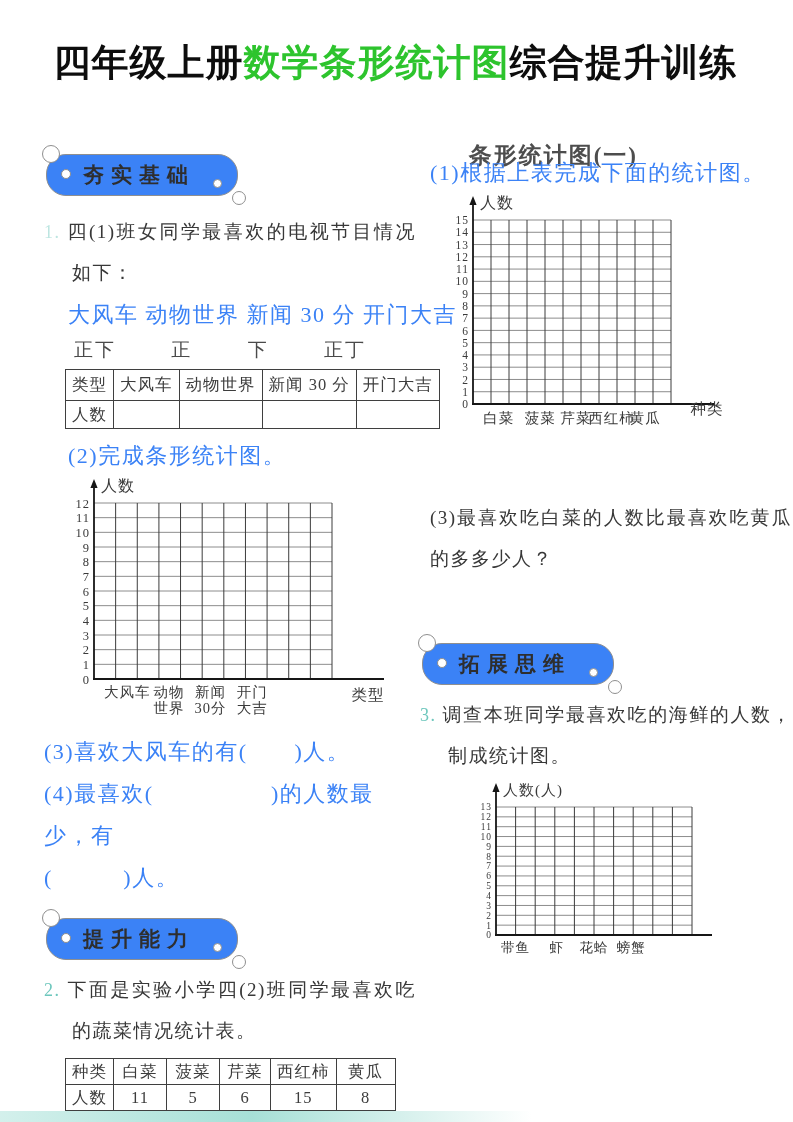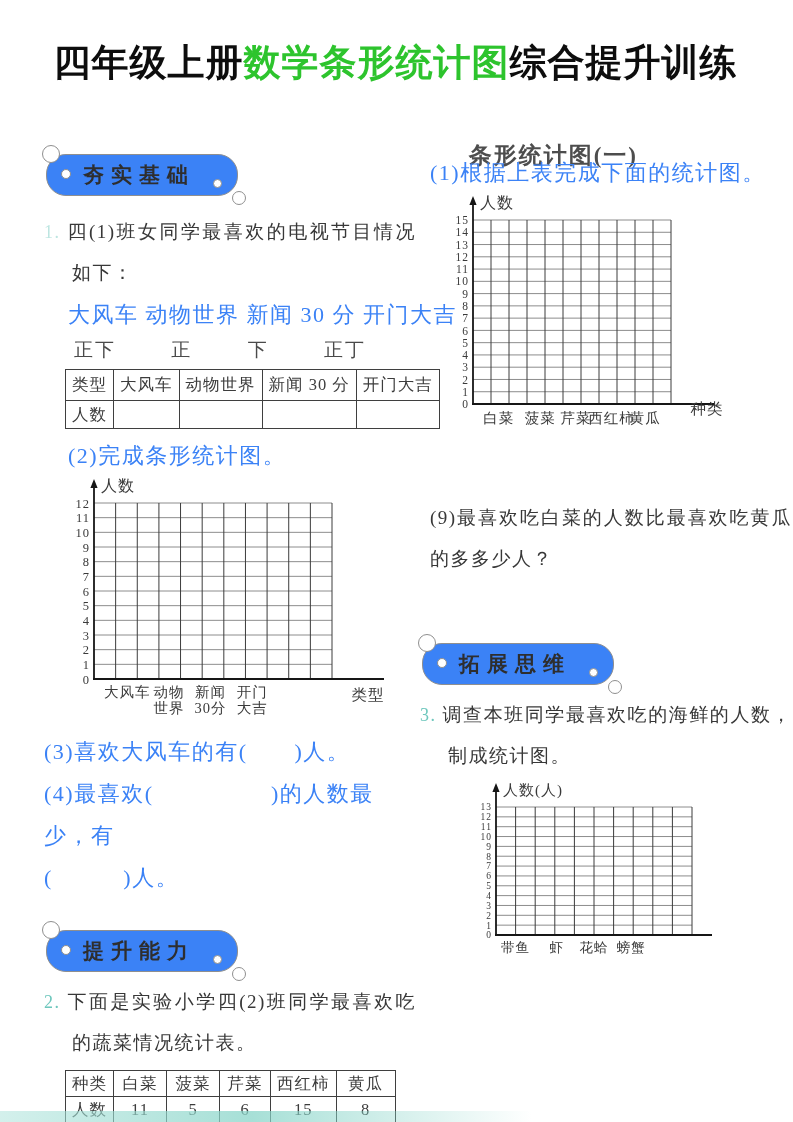--- a/index.html
+++ b/index.html
@@ -180,21 +180,21 @@
         <text x="188.27" y="224" text-anchor="middle" fill="#3a3a3a" font-size="14.5" font-family="&quot;Liberation Serif&quot;,&quot;DejaVu Serif&quot;,serif" font-weight="normal" letter-spacing="1">开门</text>
         <text x="188.27" y="240" text-anchor="middle" fill="#3a3a3a" font-size="14.5" font-family="&quot;Liberation Serif&quot;,&quot;DejaVu Serif&quot;,serif" font-weight="normal" letter-spacing="1">大吉</text>
         <text x="304" y="227" text-anchor="middle" fill="#3a3a3a" font-size="15.5" font-family="&quot;Liberation Serif&quot;,&quot;DejaVu Serif&quot;,serif" font-weight="normal" letter-spacing="1">类型</text>
       </svg>
     </div>
 
   <div class="line">(3)喜欢大风车的有(　　)人。</div>
   <div class="line">(4)最喜欢(　　　　　)的人数最少，有</div>
   <div class="line">(　　　)人。</div>
 
-  <div class="badge" style="margin-top:32px;">
+  <div class="badge" style="margin-top:20px;">
     <span class="orn o1"></span>
     <span class="orn o2"></span>
     <span>提升能力</span>
     <span class="orn o3"></span>
     <span class="orn o4"></span>
   </div>
 
   <div class="para hang">
     <span class="qnum">2.</span><span>下面是实验小学四(2)班同学最喜欢吃的蔬菜情况统计表。</span>
   </div>
@@ -276,21 +276,21 @@
         <text x="55.74" y="229" text-anchor="middle" fill="#3a3a3a" font-size="14.5" font-family="&quot;Liberation Serif&quot;,&quot;DejaVu Serif&quot;,serif" font-weight="normal" letter-spacing="1">白菜</text>
         <text x="97.32000000000001" y="229" text-anchor="middle" fill="#3a3a3a" font-size="14.5" font-family="&quot;Liberation Serif&quot;,&quot;DejaVu Serif&quot;,serif" font-weight="normal" letter-spacing="1">菠菜</text>
         <text x="132.96" y="229" text-anchor="middle" fill="#3a3a3a" font-size="14.5" font-family="&quot;Liberation Serif&quot;,&quot;DejaVu Serif&quot;,serif" font-weight="normal" letter-spacing="1">芹菜</text>
         <text x="168.6" y="229" text-anchor="middle" fill="#3a3a3a" font-size="14.5" font-family="&quot;Liberation Serif&quot;,&quot;DejaVu Serif&quot;,serif" font-weight="normal" letter-spacing="1">西红柿</text>
         <text x="202.26" y="229" text-anchor="middle" fill="#3a3a3a" font-size="14.5" font-family="&quot;Liberation Serif&quot;,&quot;DejaVu Serif&quot;,serif" font-weight="normal" letter-spacing="1">黄瓜</text>
         <text x="264" y="220" text-anchor="middle" fill="#3a3a3a" font-size="15.5" font-family="&quot;Liberation Serif&quot;,&quot;DejaVu Serif&quot;,serif" font-weight="normal" letter-spacing="1">种类</text>
       </svg>
     </div>
 
 
-  <div class="para ml10" style="margin-top:48px;">(9)最喜欢吃白菜的人数比最喜欢吃黄瓜的多多少人？</div>
+  <div class="para ml10" style="margin-top:48px;">(3)最喜欢吃白菜的人数比最喜欢吃黄瓜的多多少人？</div>
 
   <div class="badge" style="margin-top:64px;">
     <span class="orn o1"></span>
     <span class="orn o2"></span>
     <span>拓展思维</span>
     <span class="orn o3"></span>
     <span class="orn o4"></span>
   </div>
 
   <div class="para hang">

